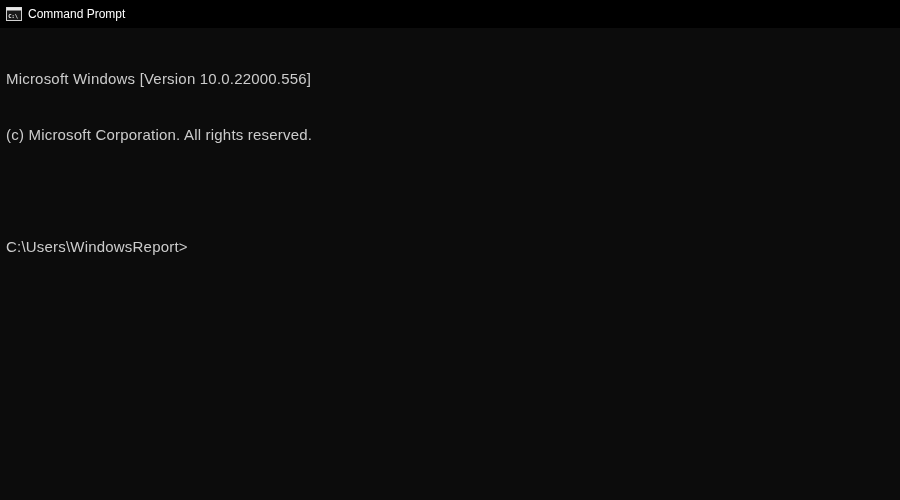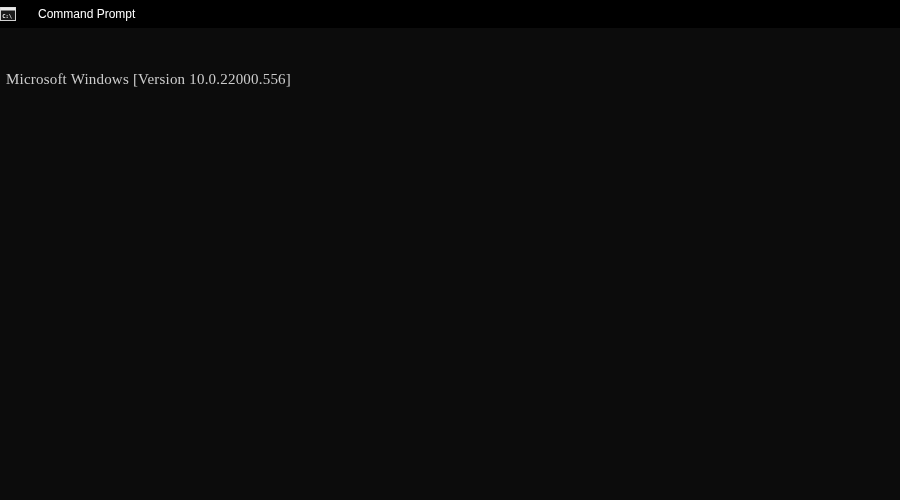--- a/index.html
+++ b/index.html
@@ -12,44 +12,44 @@
       height: 500px;
       background: #0c0c0c;
       font-family: Consolas, 'Courier New', monospace;
       overflow: hidden;
     }
     .titlebar {
       height: 28px;
       background: #000000;
       display: flex;
       align-items: center;
+      padding-left: 6px;
       color: #ffffff;
       font-family: 'Segoe UI', Tahoma, sans-serif;
       font-size: 12px;
-      gap: 16px;
     }
     .titlebar-icon {
       width: 16px;
       height: 16px;
       margin-right: 6px;
       display: flex;
       align-items: center;
       justify-content: center;
     }
     .titlebar-icon svg {
       width: 16px;
       height: 16px;
     }
     .titlebar-title {
       font-weight: 400;
     }
     .terminal-body {
       background: #0c0c0c;
       color: #cccccc;
-      font-family: Liberation Serif, serif;
+      font-family: Liberation Sans, sans-serif;
       font-size: 15px;
       line-height: 1.25;
       padding: 4px 6px;
       white-space: pre;
       letter-spacing: 0.2px;
     }
     .line {
       display: block;
       min-height: 1.25em;
     }
@@ -66,15 +66,16 @@
       <rect x="0.5" y="1.5" width="15" height="13" fill="#1a1a1a" stroke="#d0d0d0" stroke-width="1"></rect>
       <rect x="0.5" y="1.5" width="15" height="3" fill="#e8e8e8"></rect>
       <text x="2.2" y="11.5" font-family="Consolas, monospace" font-size="5.5" fill="#f0f0f0" font-weight="bold">C:\</text>
     </svg>
   </span>
   <span class="titlebar-title">Command Prompt</span>
 </div>
 
 <div class="terminal-body">
   <span class="line">Microsoft Windows [Version 10.0.22000.556]</span>
+  <span class="line">(c) Microsoft Corporation. All rights reserved.</span>
   <span class="line"></span>
-  <span class="line prompt-line"></span>
+  <span class="line prompt-line"><span>C:\Users\WindowsReport&gt;</span></span>
 </div>
 
 </body></html>

